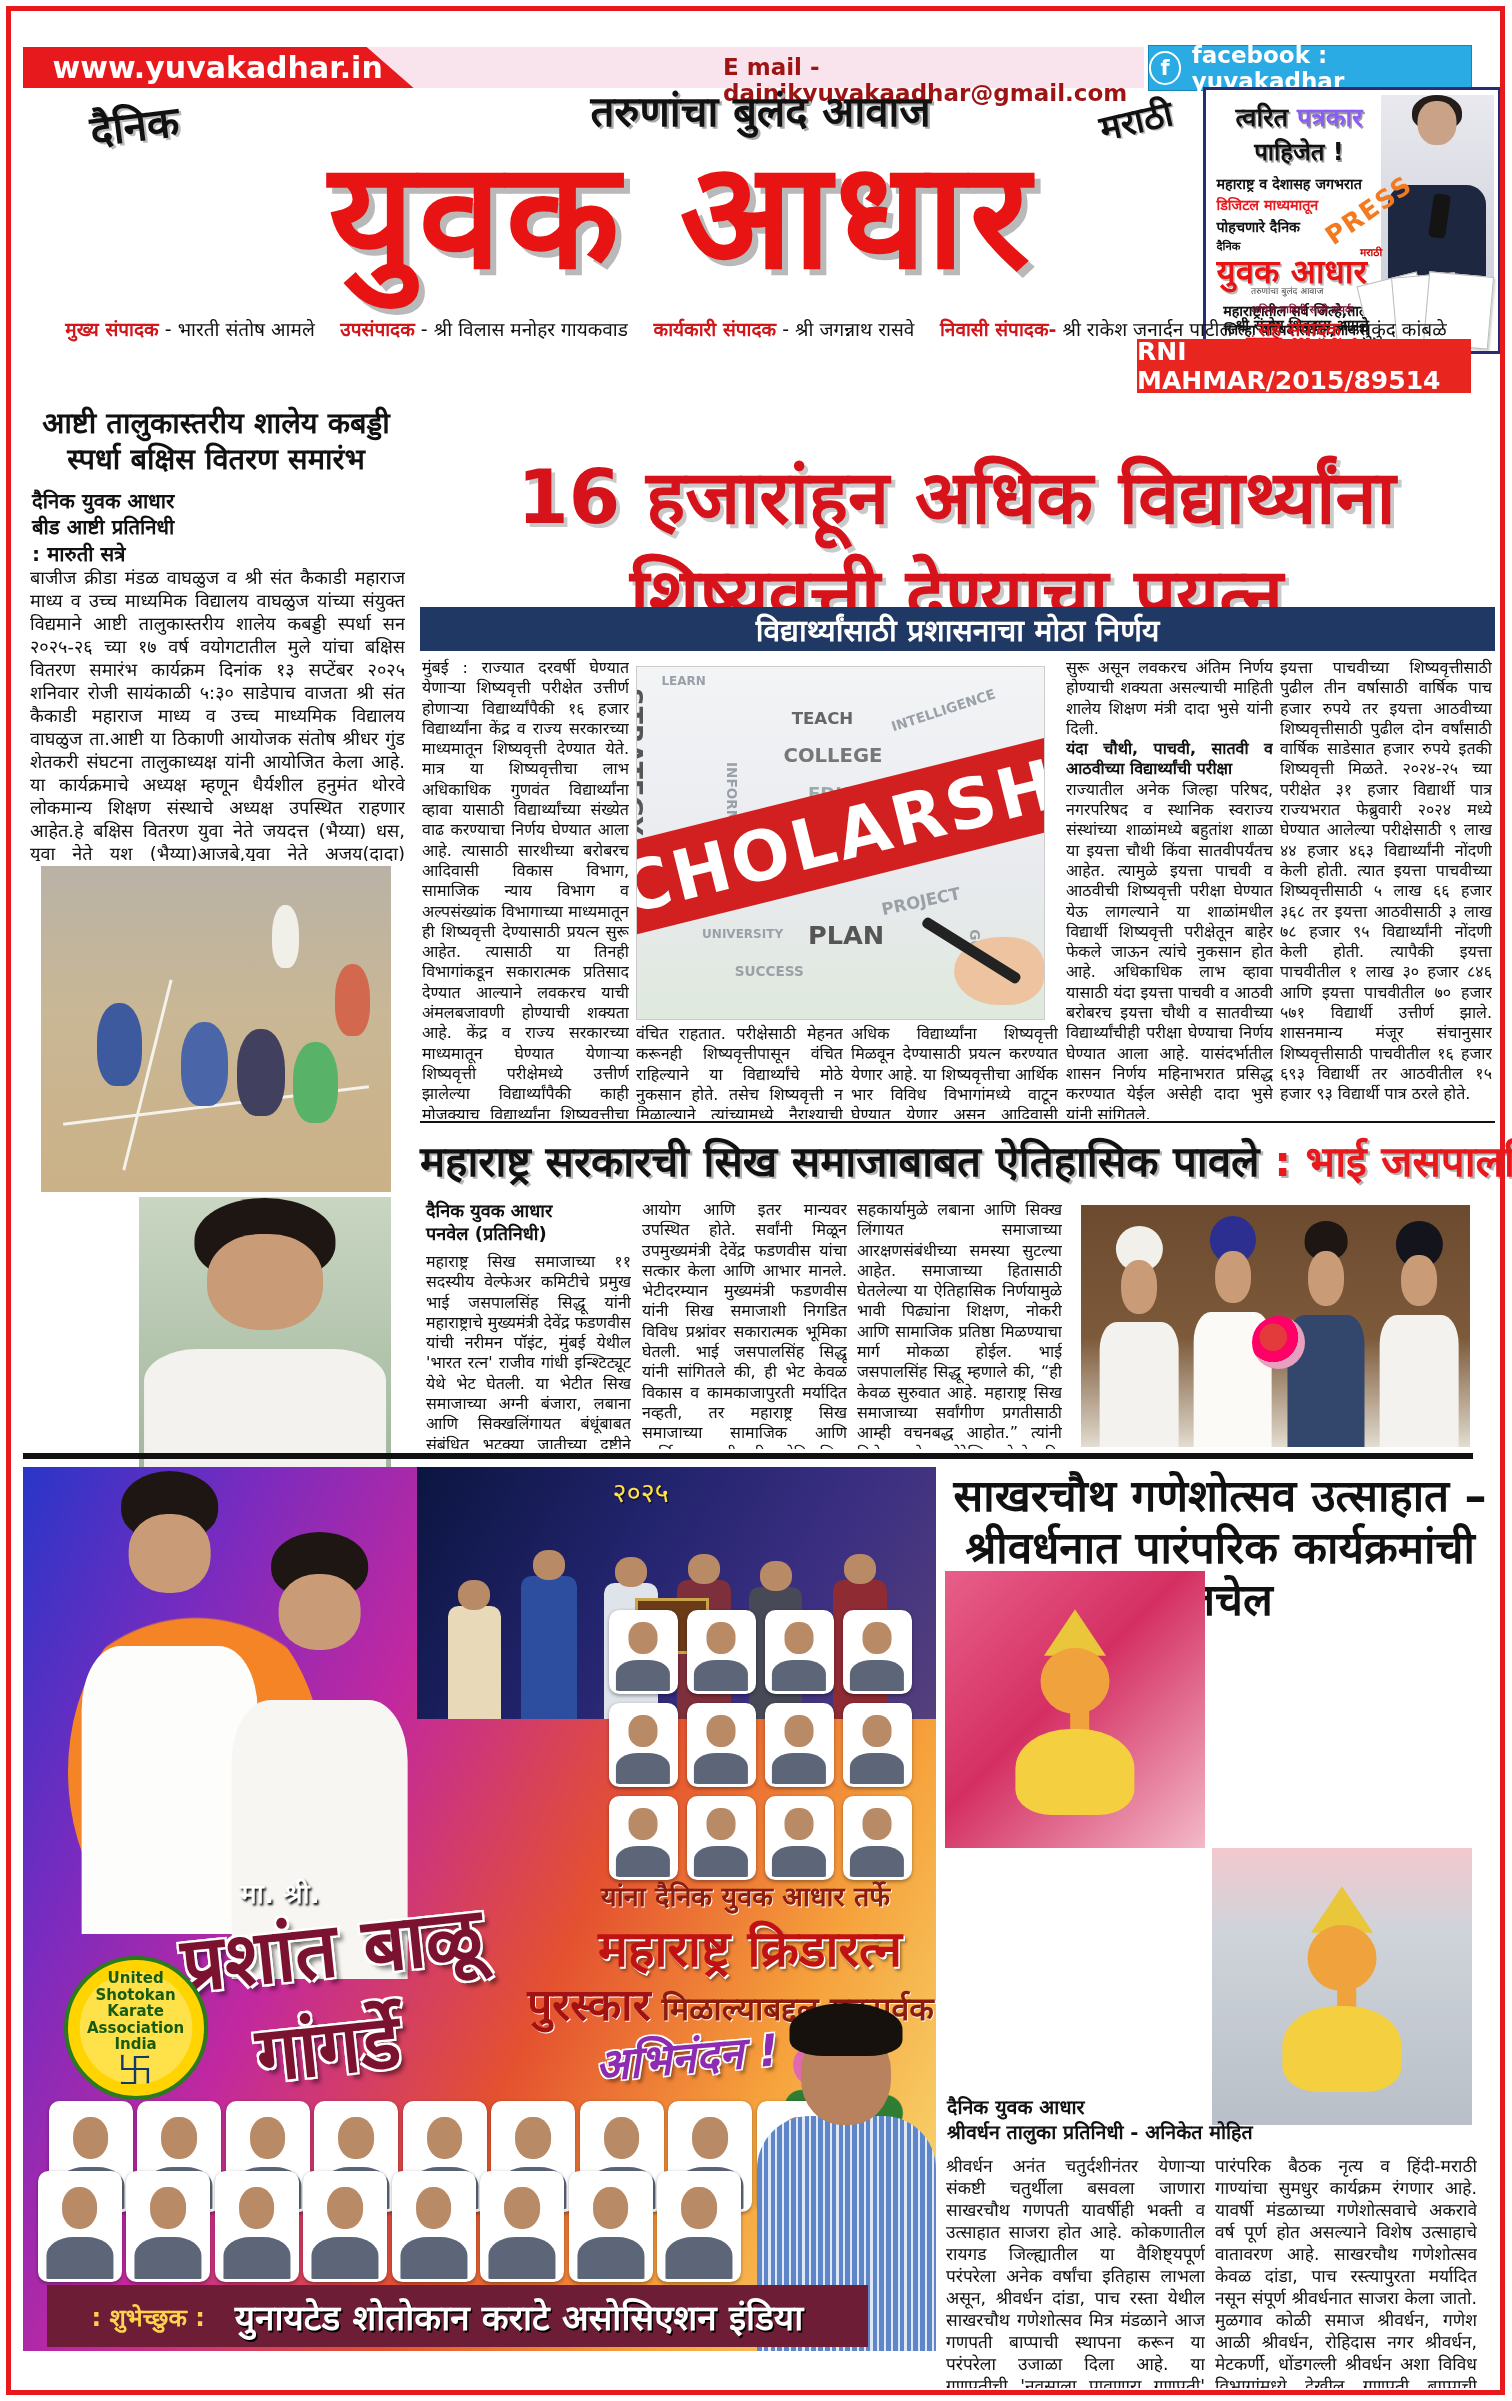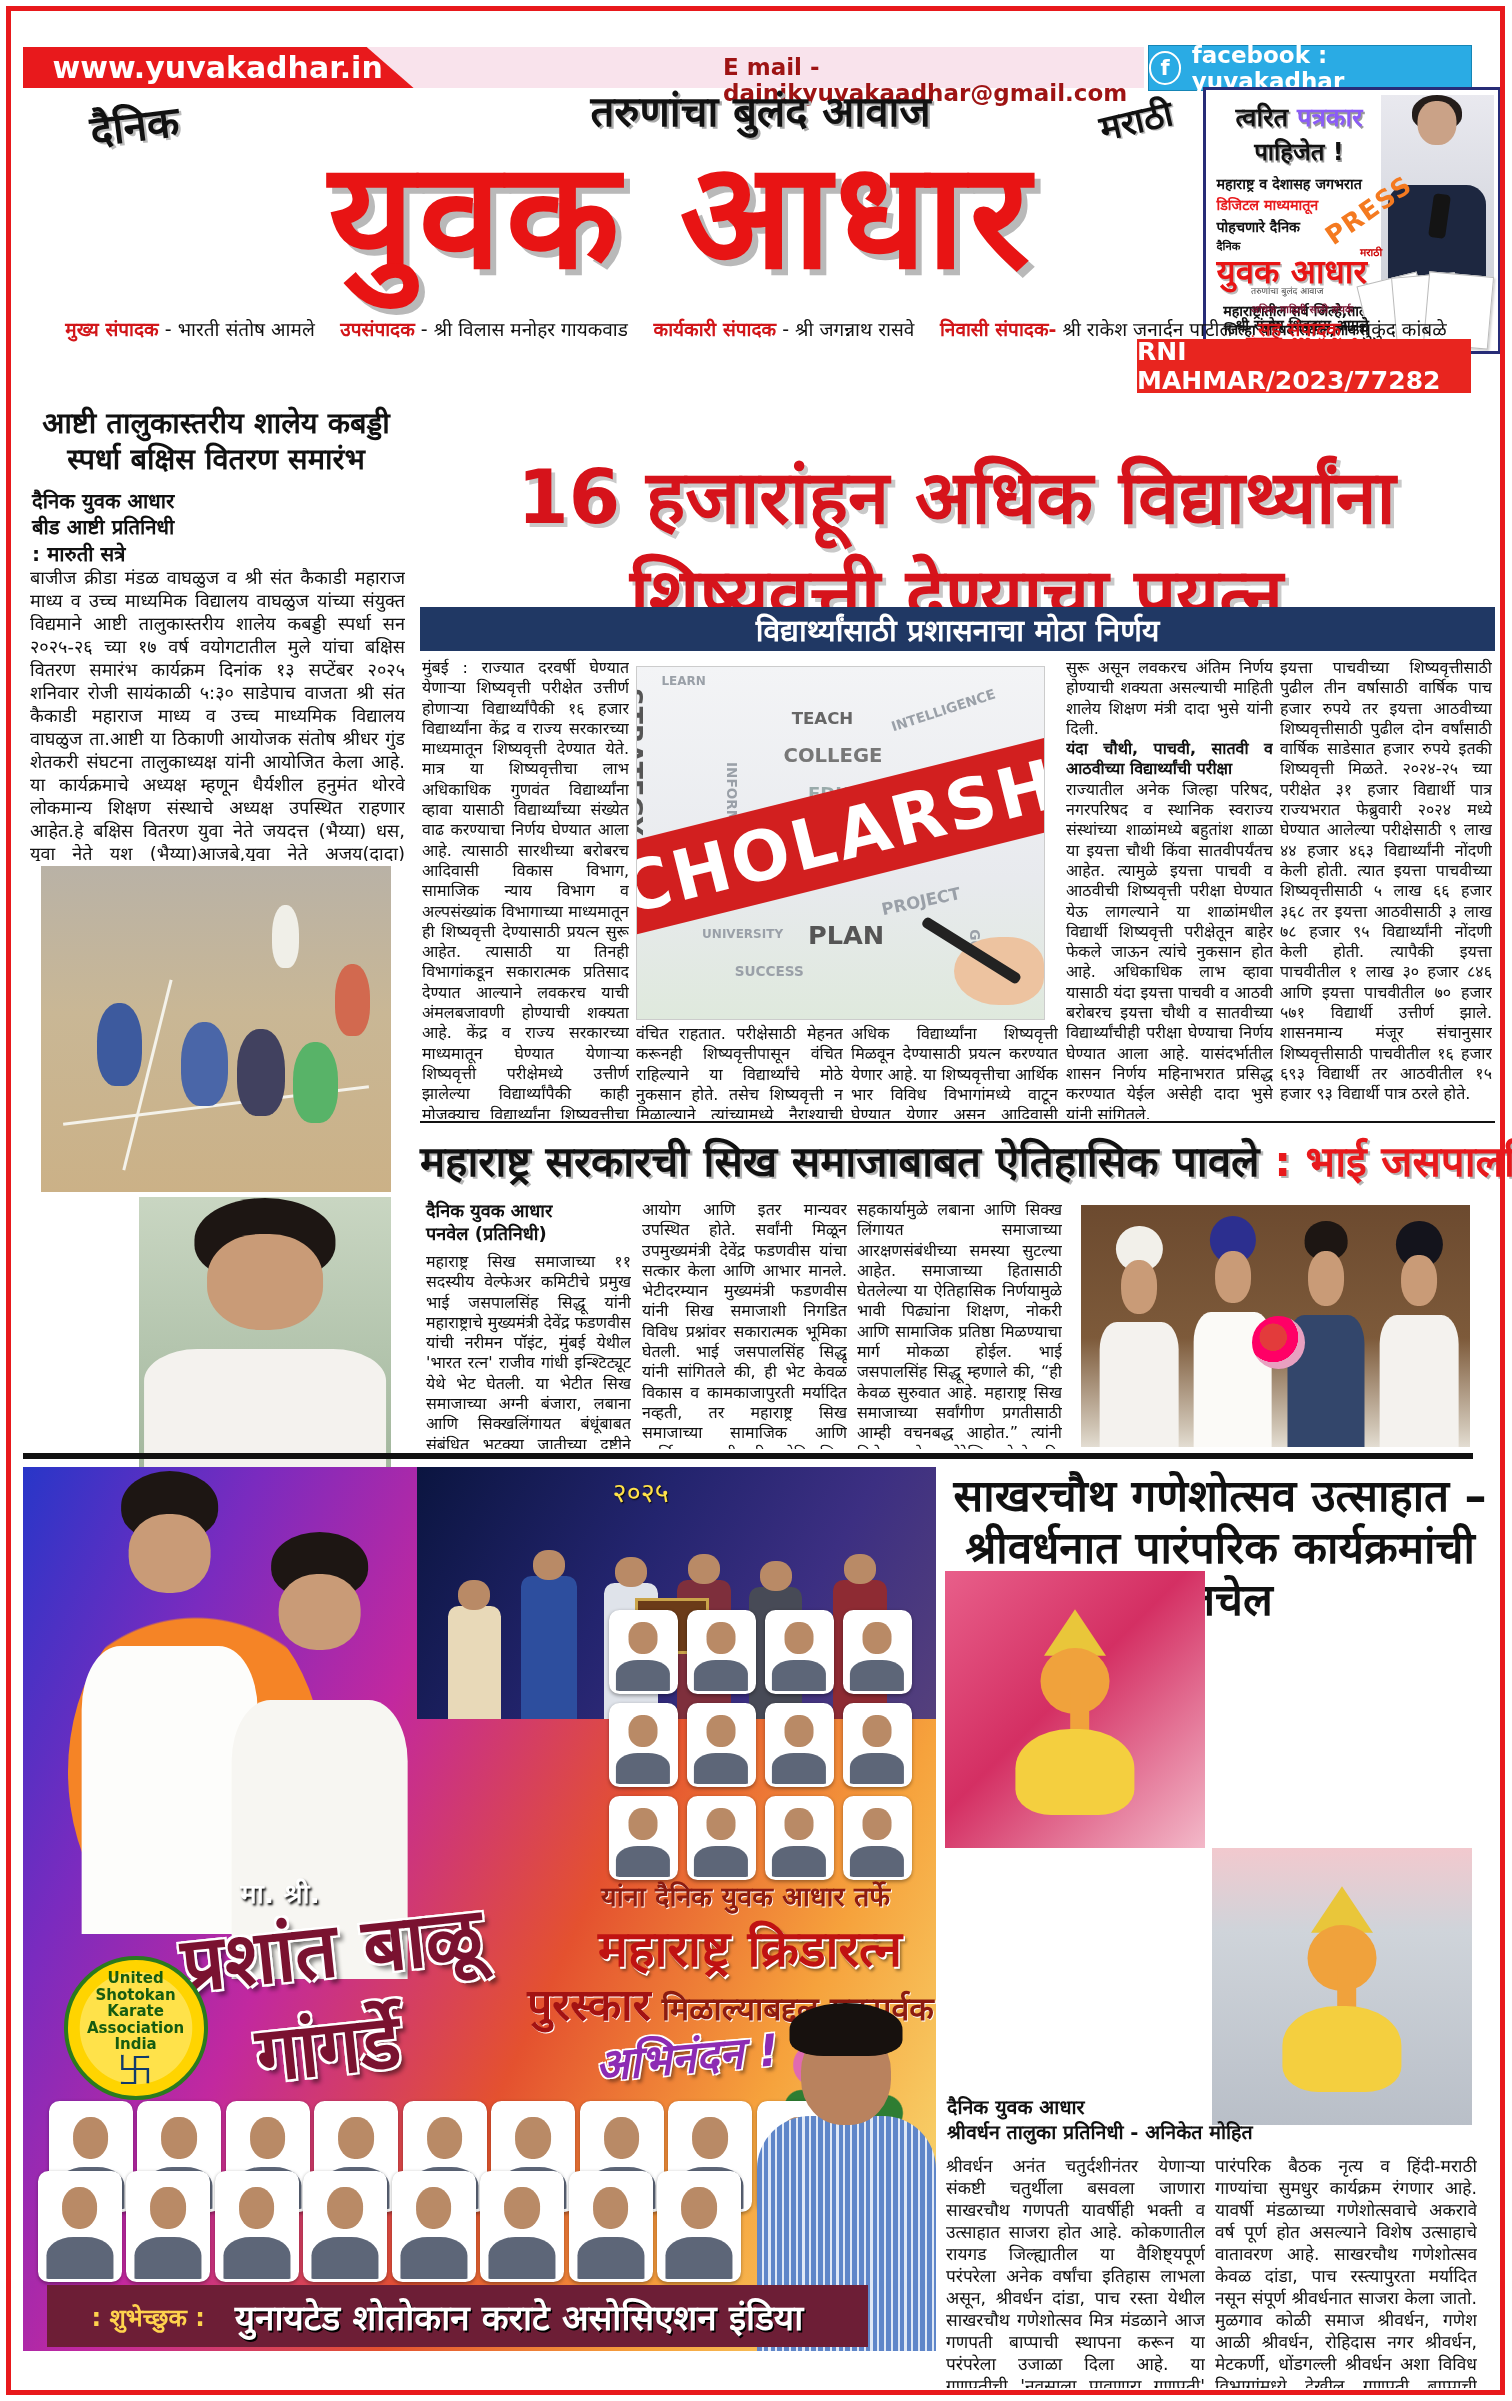--- a/index.html
+++ b/index.html
@@ -157,21 +157,21 @@
   </div>
 
   <div class="abs editors" style="left:30px;top:316px;width:1452px;">
     <span><b>मुख्य संपादक</b> <span>- भारती संतोष आमले</span></span>
     <span><b>उपसंपादक</b> <span>- श्री विलास मनोहर गायकवाड</span></span>
     <span><b>कार्यकारी संपादक</b> <span>- श्री जगन्नाथ रासवे</span></span>
     <span><b>निवासी संपादक-</b> <span>श्री राकेश जनार्दन पाटील</span></span>
     <span><b>सह संपादक</b> <span>- मुकुंद कांबळे</span></span>
   </div>
 
-  <div class="abs rni" style="left:1137px;top:339px;width:334px;height:54px;">RNI MAHMAR/2023/77282</div>
+  <div class="abs rni" style="left:1137px;top:339px;width:334px;height:54px;">RNI MAHMAR/2015/89514</div>
 
   <div class="abs h-kab ctr" style="left:27px;top:405px;width:378px;">आष्टी तालुकास्तरीय शालेय कबड्डी स्पर्धा बक्षिस वितरण समारंभ</div>
   <div class="abs byline" style="left:32px;top:488px;width:361px;">
     <div>दैनिक युवक आधार</div>
     <div>बीड आष्टी प्रतिनिधी</div>
     <div>: मारुती सत्रे</div>
   </div>
   <div class="abs body24 just clip" style="left:30px;top:566px;width:375px;height:295px;">बाजीज क्रीडा मंडळ वाघळुज व श्री संत कैकाडी महाराज माध्य व उच्च माध्यमिक विद्यालय वाघळुज यांच्या संयुक्त विद्यमाने आष्टी तालुकास्तरीय शालेय कबड्डी स्पर्धा सन २०२५-२६ च्या १७ वर्ष वयोगटातील मुले यांचा बक्षिस वितरण समारंभ कार्यक्रम दिनांक १३ सप्टेंबर २०२५ शनिवार रोजी सायंकाळी ५:३० साडेपाच वाजता श्री संत कैकाडी महाराज माध्य व उच्च माध्यमिक विद्यालय वाघळुज ता.आष्टी या ठिकाणी आयोजक संतोष श्रीधर गुंड शेतकरी संघटना तालुकाध्यक्ष यांनी आयोजित केला आहे. या कार्यक्रमाचे अध्यक्ष म्हणून धैर्यशील हनुमंत थोरवे लोकमान्य शिक्षण संस्थाचे अध्यक्ष उपस्थित राहणार आहेत.हे बक्षिस वितरण युवा नेते जयदत्त (भैय्या) धस, युवा नेते यश (भैय्या)आजबे,युवा नेते अजय(दादा) धोंडे,राष्ट्रवादी काँग्रेस युवक अध्यक्ष ऋषिकेश दरेकर,तेजवार्ताचे संपादक बबलूभाई सय्यद,पत्रकार अनिरुद्ध धर्माधिकारी,आज मराठीचे संपादक अविशांत कुमकर,पत्रकार तथा सामाजिक कार्यकर्ते रहेमान सय्यद यांच्या हस्ते होणार आहे. तरी या बक्षिस वितरण समारंभाच्या कार्यक्रमाला सर्वांनी उपस्थित राहावे असे आवाहन आयोजक संतोष श्रीधर गुंड यांनी केले आहे.</div>
   <div class="abs ph kabphoto" style="left:41px;top:866px;width:350px;height:326px;">
     <div class="kline" style="left:6%;bottom:26%;width:88%;height:3px;transform:rotate(-7deg);"></div>

